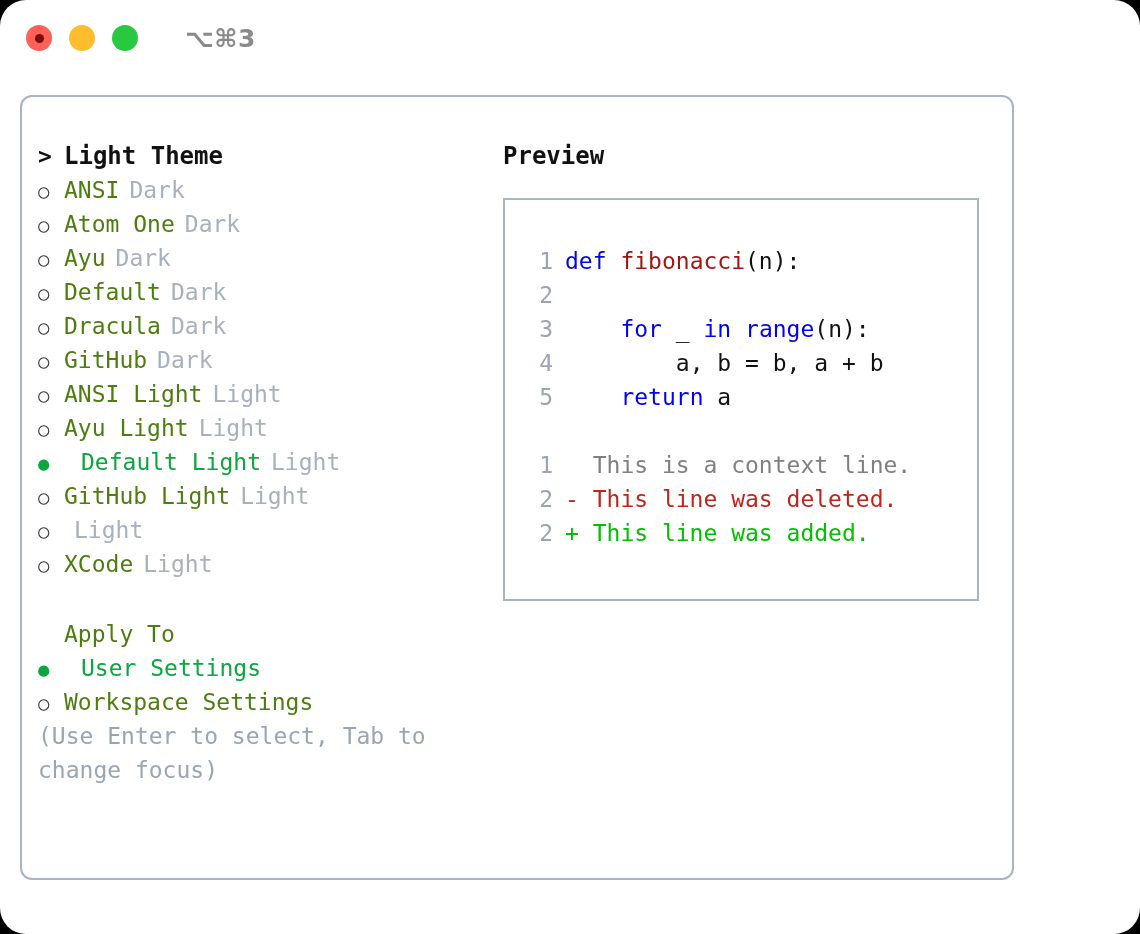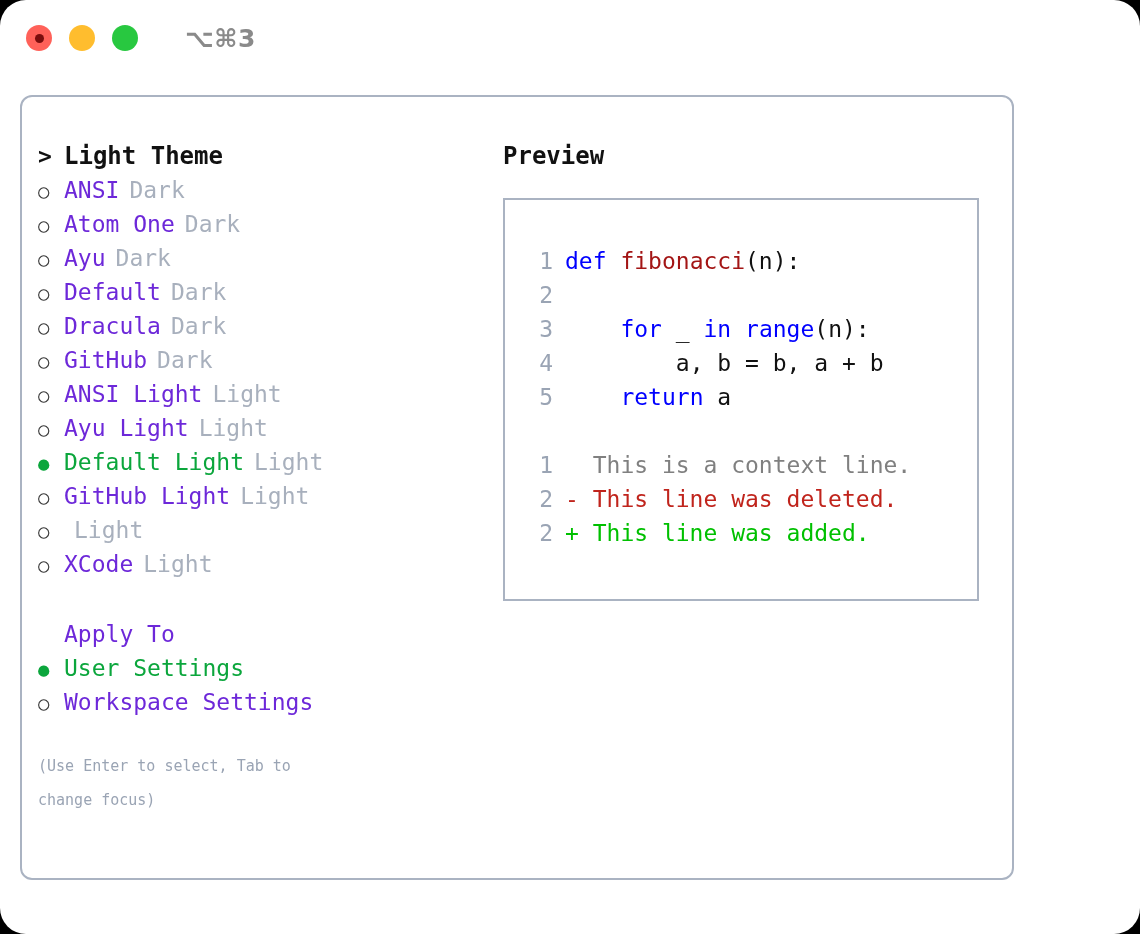--- a/index.html
+++ b/index.html
@@ -125,44 +125,44 @@
     color: #3a3a3a;
     font-size: 19px;
   }
   .marker-radio-on {
     color: #0ba63c;
     font-size: 19px;
   }
   .marker-blank { color: transparent; }
 
   .row-label {
-    color: #6d28d9;
+    color: #4d7c0f;
   }
   .row-label.bold {
     font-weight: 700;
     color: #111111;
     font-size: 24px;
   }
   .row-label.selected {
     color: #0ba63c;
+    margin-left: 17px;
   }
   .row-tag {
     color: #a8b0bd;
     margin-left: 10px;
   }
 
   .section-gap {
     height: 36px;
   }
 
   .hint {
-    margin-top: 30px;
     width: 420px;
     color: #9aa4b4;
-    font-size: 15px;
+    font-size: 23px;
     line-height: 34px;
   }
 
   
   .right-col {
     position: absolute;
     left: 481px;
     top: 42px;
     width: 500px;
   }

